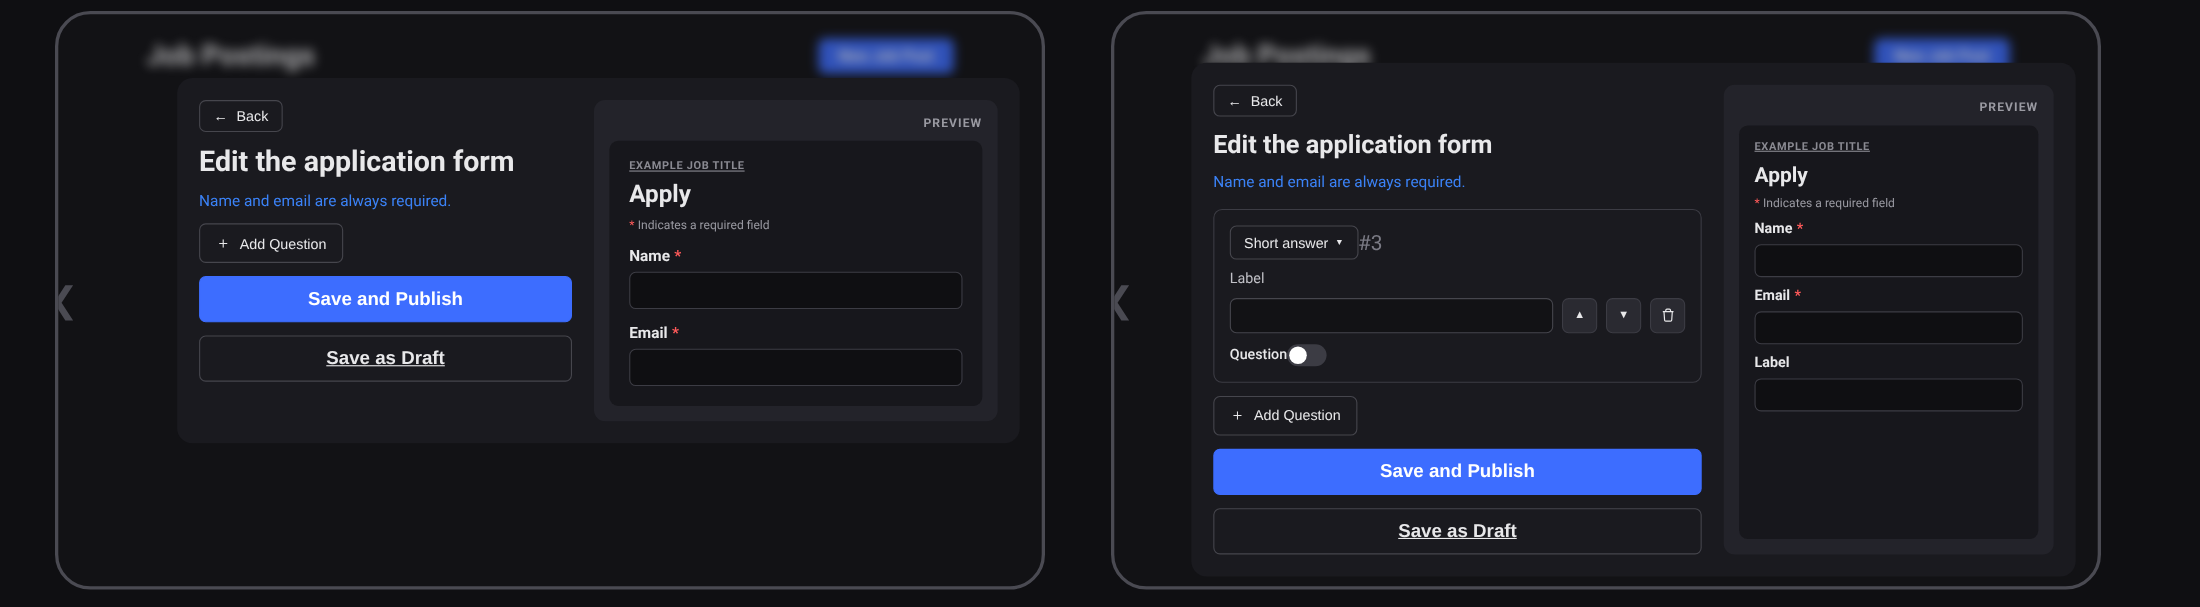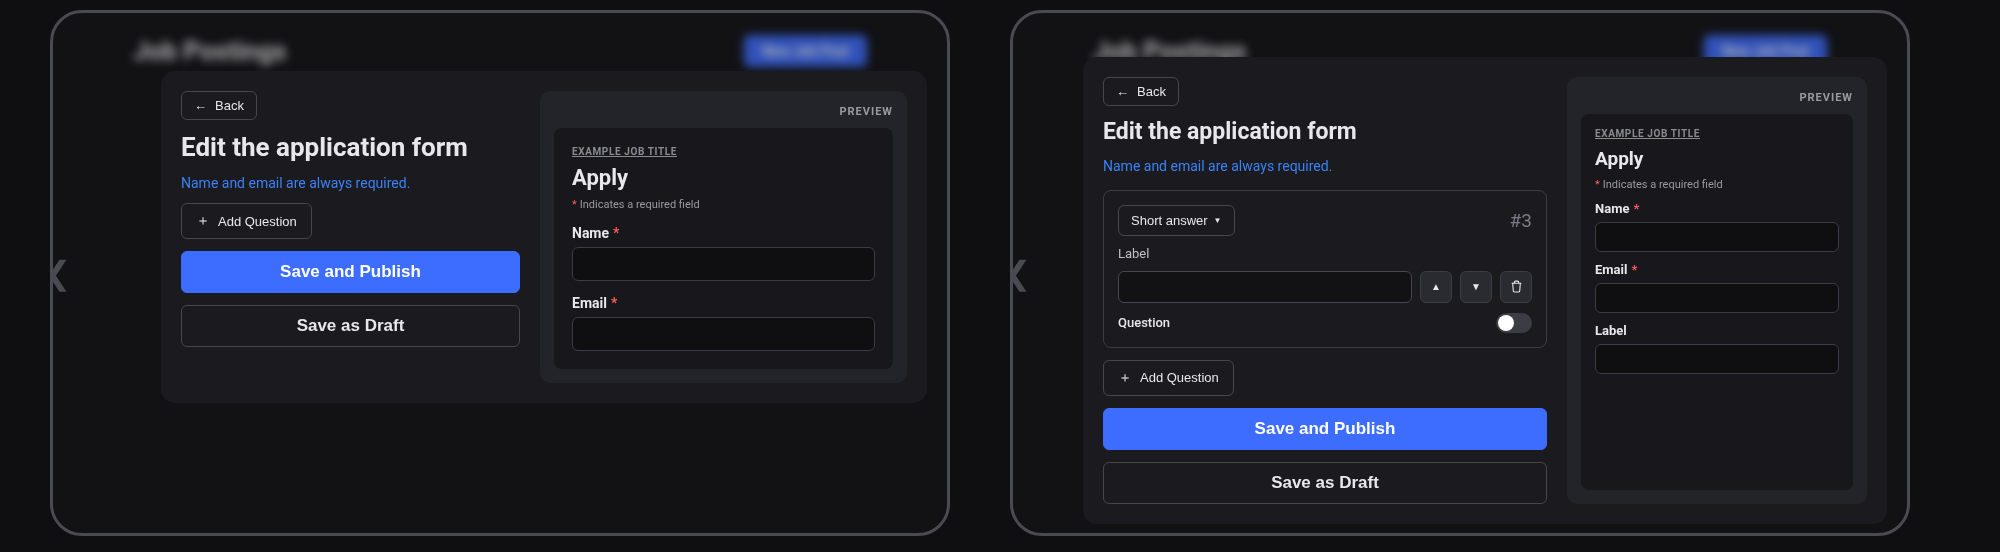--- a/index.html
+++ b/index.html
@@ -106,21 +106,21 @@
     border-radius: 8px;
     padding: 14px;
     display: flex;
     flex-direction: column;
     gap: 10px;
     margin-top: 4px;
   }
   .qc-row {
     display: flex;
     align-items: center;
-    justify-content: space-between;
+    justify-content: flex-start;
   }
   .type-select {
     display: inline-flex;
     align-items: center;
     gap: 6px;
     border: 1px solid #46464d;
     background: #1a1a1f;
     color: #e8e8ea;
     border-radius: 6px;
     padding: 7px 12px;
@@ -200,20 +200,21 @@
   }
   .primary-btn {
     background: #3d6dff;
     color: #fff;
     border-color: #3d6dff;
   }
   .secondary-btn {
     background: transparent;
     color: #e8e8ea;
     border-color: #46464d;
+    text-decoration: underline;
   }
   .preview {
     flex: 1;
     background: #23232a;
     border-radius: 10px;
     padding: 14px;
     display: flex;
     flex-direction: column;
     gap: 10px;
   }

